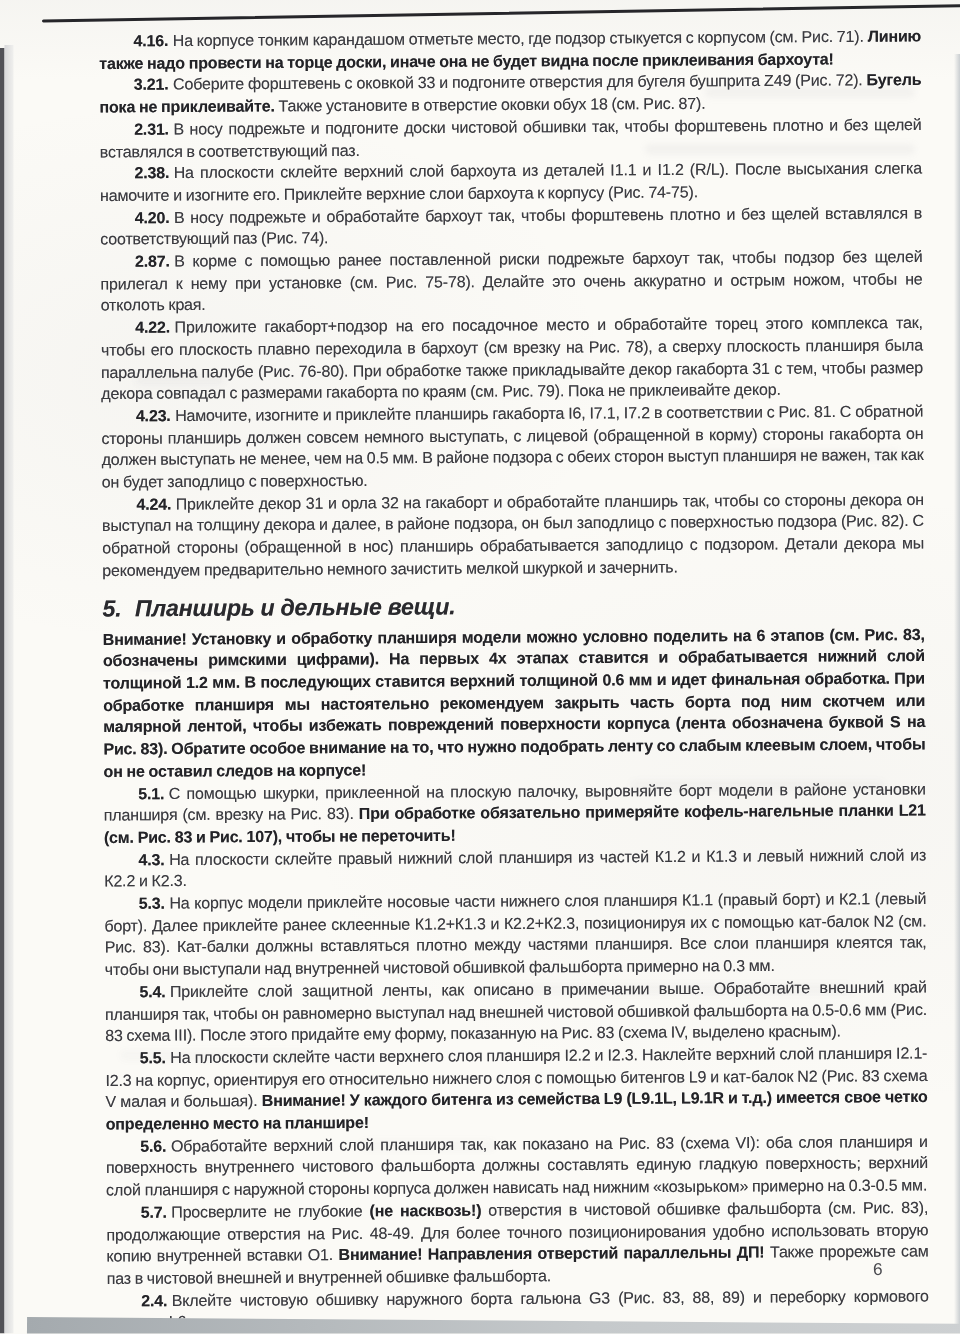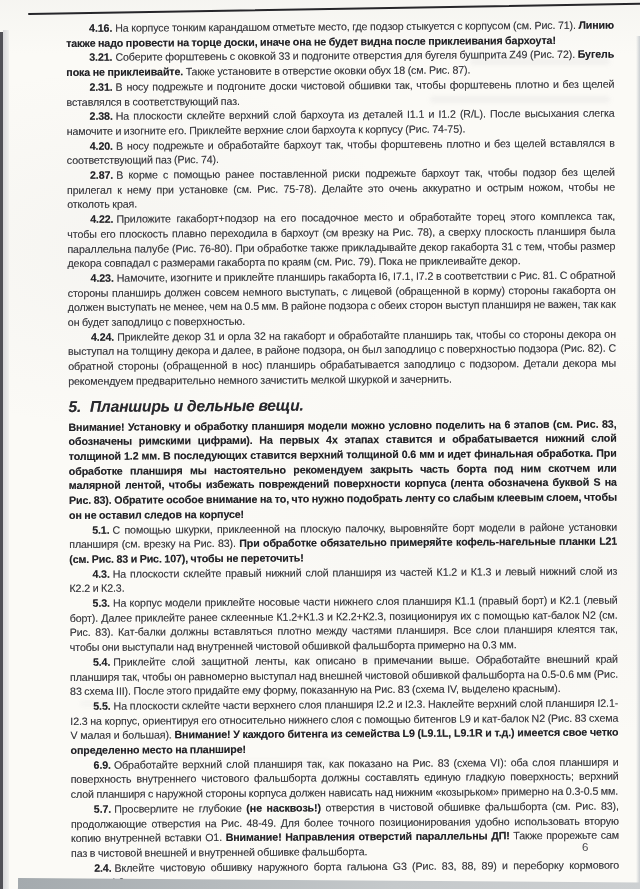--- a/index.html
+++ b/index.html
@@ -112,21 +112,21 @@
   </h2>
 
   <p class="para no-indent"><span class="b">Внимание! Установку и обработку планширя модели можно условно поделить на 6 этапов (см. Рис. 83, обозначены римскими цифрами). На первых 4х этапах ставится и обрабатывается нижний слой толщиной 1.2 мм. В последующих ставится верхний толщиной 0.6 мм и идет финальная обработка. При обработке планширя мы настоятельно рекомендуем закрыть часть борта под ним скотчем или малярной лентой, чтобы избежать повреждений поверхности корпуса (лента обозначена буквой S на Рис. 83). Обратите особое внимание на то, что нужно подобрать ленту со слабым клеевым слоем, чтобы он не оставил следов на корпусе!</span></p>
 
   <div>
       <p class="para"><span class="num">5.1.</span><span>С помощью шкурки, приклеенной на плоскую палочку, выровняйте борт модели в районе установки планширя (см. врезку на Рис. 83). </span><span class="b">При обработке обязательно примеряйте кофель-нагельные планки L21 (см. Рис. 83 и Рис. 107), чтобы не переточить!</span></p>
       <p class="para"><span class="num">4.3.</span><span>На плоскости склейте правый нижний слой планширя из частей К1.2 и К1.3 и левый нижний слой из К2.2 и К2.3.</span></p>
       <p class="para"><span class="num">5.3.</span><span>На корпус модели приклейте носовые части нижнего слоя планширя К1.1 (правый борт) и К2.1 (левый борт). Далее приклейте ранее склеенные К1.2+К1.3 и К2.2+К2.3, позиционируя их с помощью кат-балок N2 (см. Рис. 83). Кат-балки должны вставляться плотно между частями планширя. Все слои планширя клеятся так, чтобы они выступали над внутренней чистовой обшивкой фальшборта примерно на 0.3 мм.</span></p>
       <p class="para"><span class="num">5.4.</span><span>Приклейте слой защитной ленты, как описано в примечании выше. Обработайте внешний край планширя так, чтобы он равномерно выступал над внешней чистовой обшивкой фальшборта на 0.5-0.6 мм (Рис. 83 схема III). После этого придайте ему форму, показанную на Рис. 83 (схема IV, выделено красным).</span></p>
       <p class="para"><span class="num">5.5.</span><span>На плоскости склейте части верхнего слоя планширя I2.2 и I2.3. Наклейте верхний слой планширя I2.1-I2.3 на корпус, ориентируя его относительно нижнего слоя с помощью битенгов L9 и кат-балок N2 (Рис. 83 схема V малая и большая). </span><span class="b">Внимание! У каждого битенга из семейства L9 (L9.1L, L9.1R и т.д.) имеется свое четко определенно место на планшире!</span></p>
-      <p class="para"><span class="num">6.9.</span><span>Обработайте верхний слой планширя так, как показано на Рис. 83 (схема VI): оба слоя планширя и поверхность внутреннего чистового фальшборта должны составлять единую гладкую поверхность; верхний слой планширя с наружной стороны корпуса должен нависать над нижним «козырьком» примерно на 0.3-0.5 мм.</span></p>
+      <p class="para"><span class="num">5.6.</span><span>Обработайте верхний слой планширя так, как показано на Рис. 83 (схема VI): оба слоя планширя и поверхность внутреннего чистового фальшборта должны составлять единую гладкую поверхность; верхний слой планширя с наружной стороны корпуса должен нависать над нижним «козырьком» примерно на 0.3-0.5 мм.</span></p>
       <p class="para"><span class="num">5.7.</span><span>Просверлите не глубокие </span><span class="b">(не насквозь!)</span><span> отверстия в чистовой обшивке фальшборта (см. Рис. 83), продолжающие отверстия на Рис. 48-49. Для более точного позиционирования удобно использовать вторую копию внутренней вставки О1. </span><span class="b">Внимание! Направления отверстий параллельны ДП!</span><span> Также прорежьте сам паз в чистовой внешней и внутренней обшивке фальшборта.</span></p>
       <p class="para"><span class="num">2.4.</span><span>Вклейте чистовую обшивку наружного борта гальюна G3 (Рис. 83, 88, 89) и переборку кормового рундука L6.</span></p>
       <p class="para"><span>Изготовьте битенг бушприта с колокольней (Рис. 85, 109, 110). Для удобства сборки кницы М27 мы рекомендуем на данном этапе подогнать, но не ставить</span></p>
     </div>
 </div>
 
 <div class="edge-top"></div>
 <div class="edge-left-dark"></div>
 <div class="edge-left-light"></div>
 <div class="edge-right"></div>

